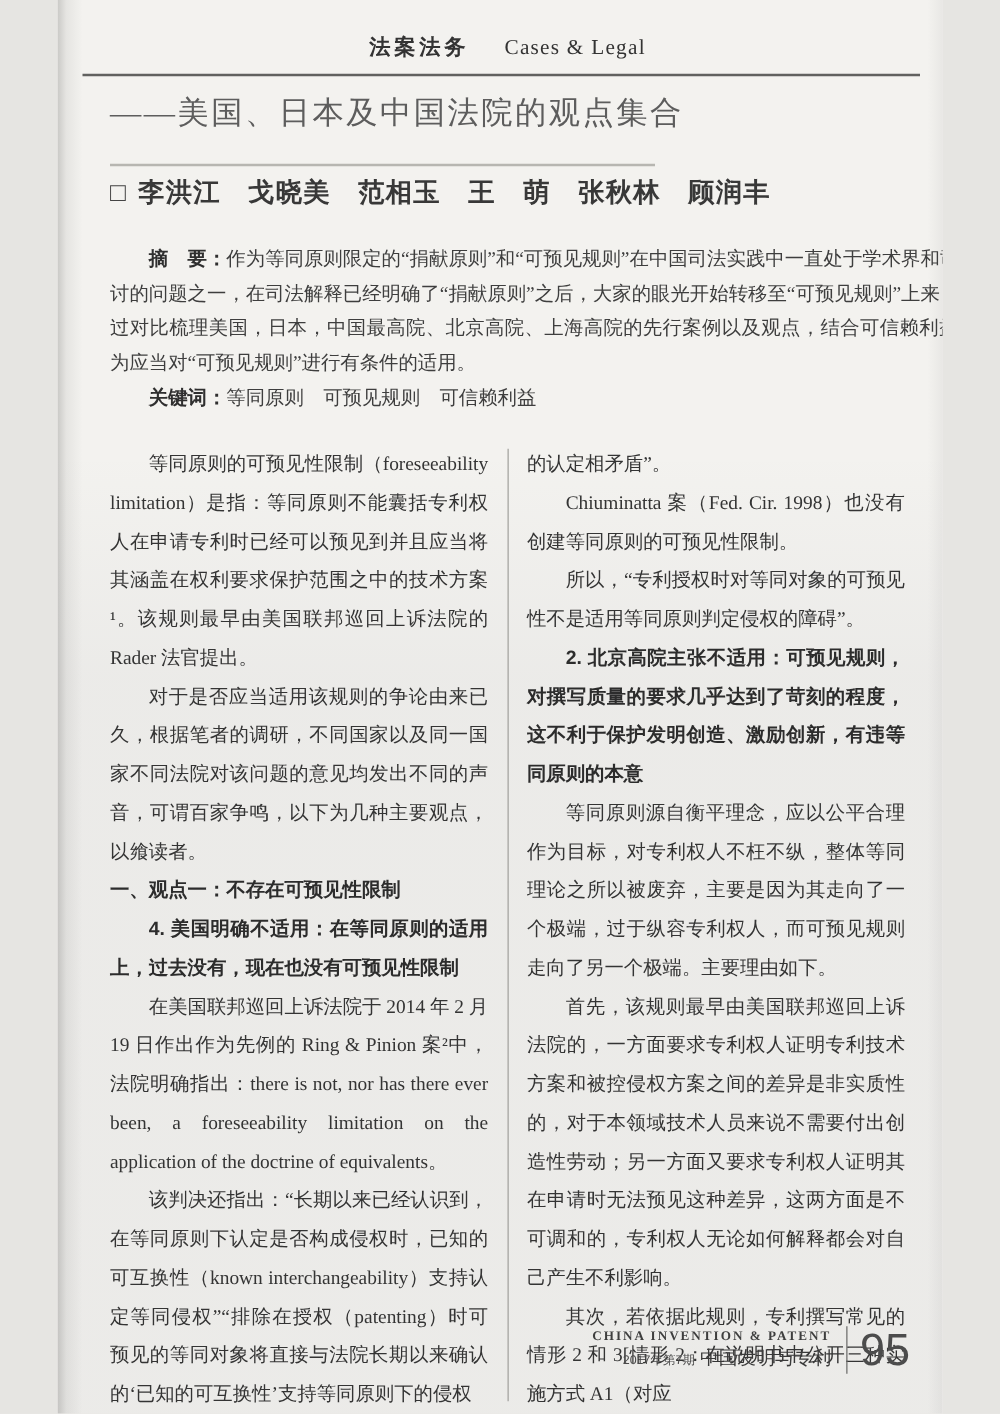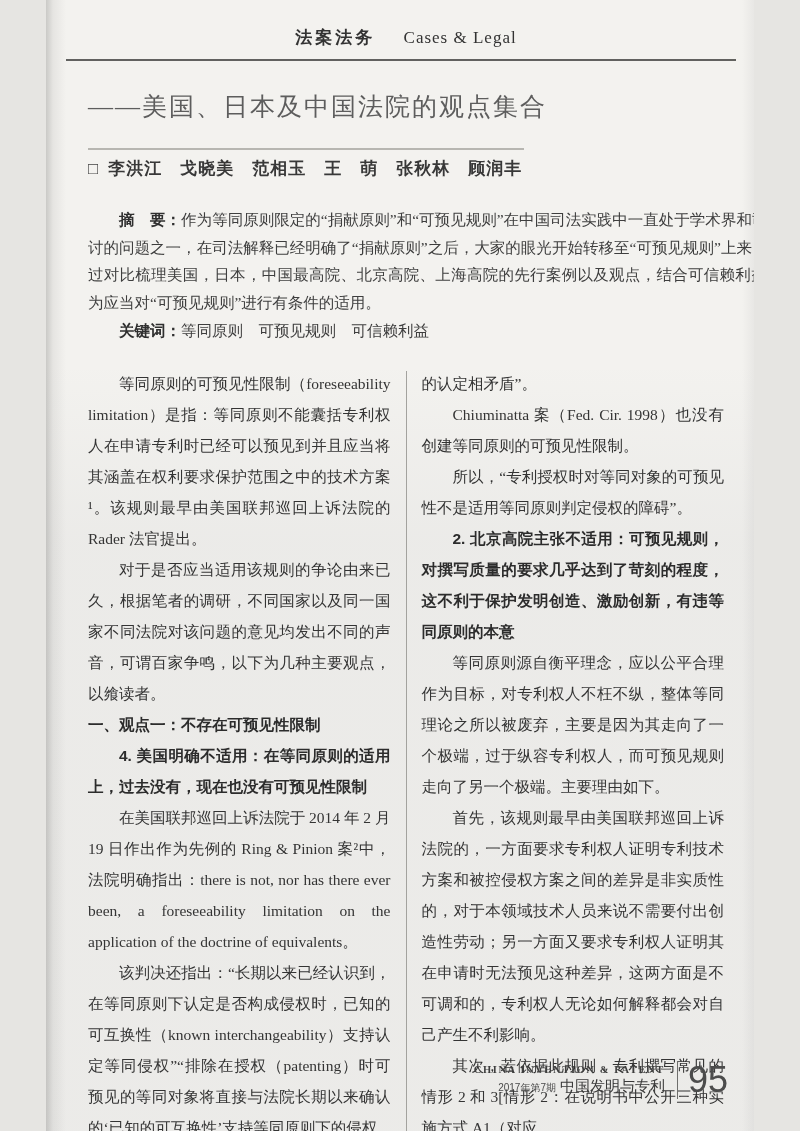--- a/index.html
+++ b/index.html
@@ -21,26 +21,26 @@
   .header-line{text-align:center;font-size:17px;color:#333;}
   .section-cn{font-family:"Liberation Sans","DejaVu Sans",sans-serif;font-weight:700;letter-spacing:3px;}
   .section-en{margin-left:24px;font-family:"Liberation Serif",serif;letter-spacing:1px;}
   .header-rule{height:2px;background:#61615f;margin:10px -12px 0 -22px;}
 
   
   .article-title{
     margin:34px 0 0;font-size:40px;line-height:1.15;font-weight:700;
     color:#555;letter-spacing:5px;
   }
-  .article-subtitle{margin-top:29px;font-size:25px;color:#5d5d5d;letter-spacing:2px;}
+  .article-subtitle{margin-top:12px;font-size:25px;color:#5d5d5d;letter-spacing:2px;}
 
   .authors-rule{margin-top:25px;width:436px;height:2px;background:#b7b6b1;}
   .authors{
     margin-top:7px;font-family:"Liberation Sans","DejaVu Sans",sans-serif;
-    font-weight:700;font-size:17px;color:#383838;letter-spacing:1px;
+    font-weight:700;font-size:21px;color:#383838;letter-spacing:1px;
   }
   .author-marker{font-weight:400;margin-right:9px;color:#444;}
 
   
   .abstract{margin-top:26px;width:726px;}
   .abstract p{margin:0;font-size:15.5px;line-height:27.5px;text-align:justify;color:#3e3e3e;}
   .abstract .abs{text-indent:2em;}
   .abstract .kw{margin-top:1px;text-indent:2em;}
   .lbl{font-family:"Liberation Sans","DejaVu Sans",sans-serif;font-weight:700;color:#2f2f2f;}
 

